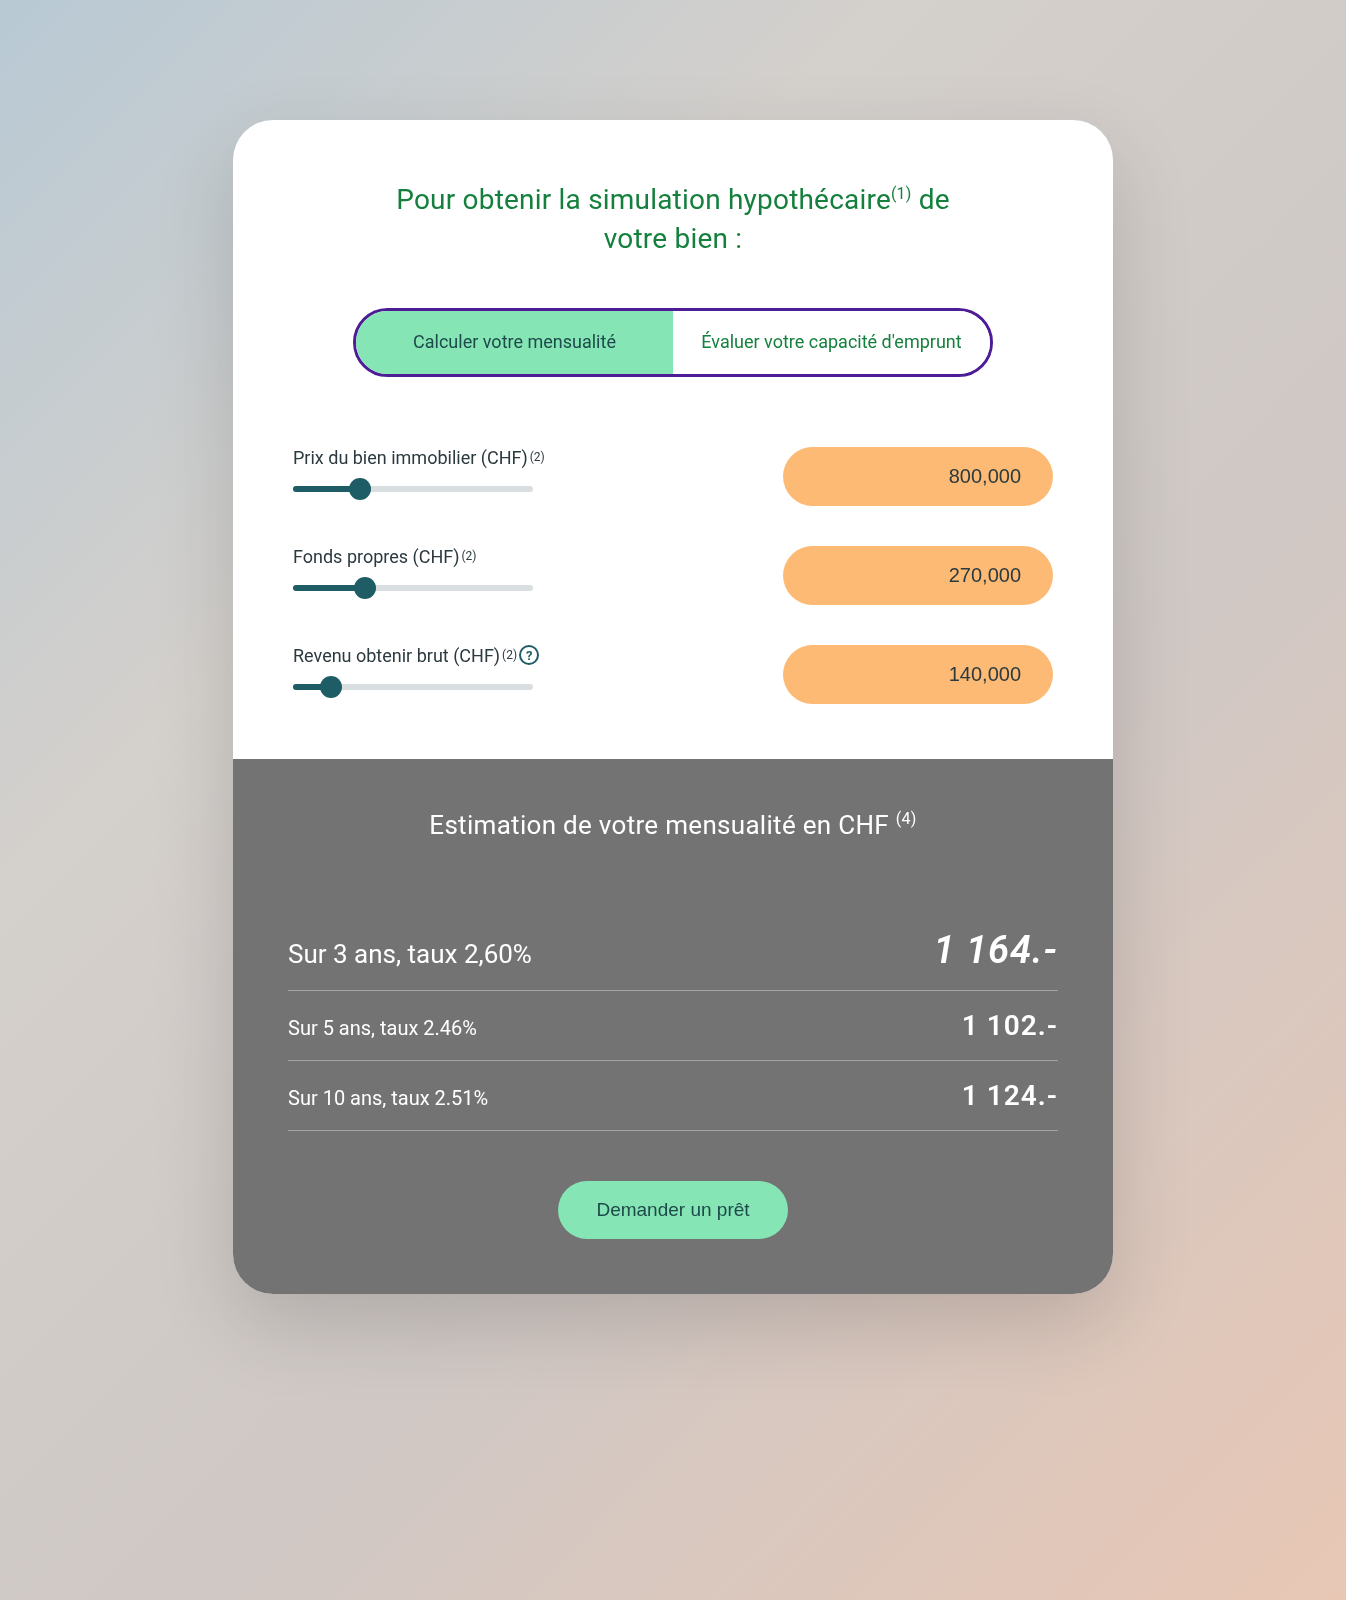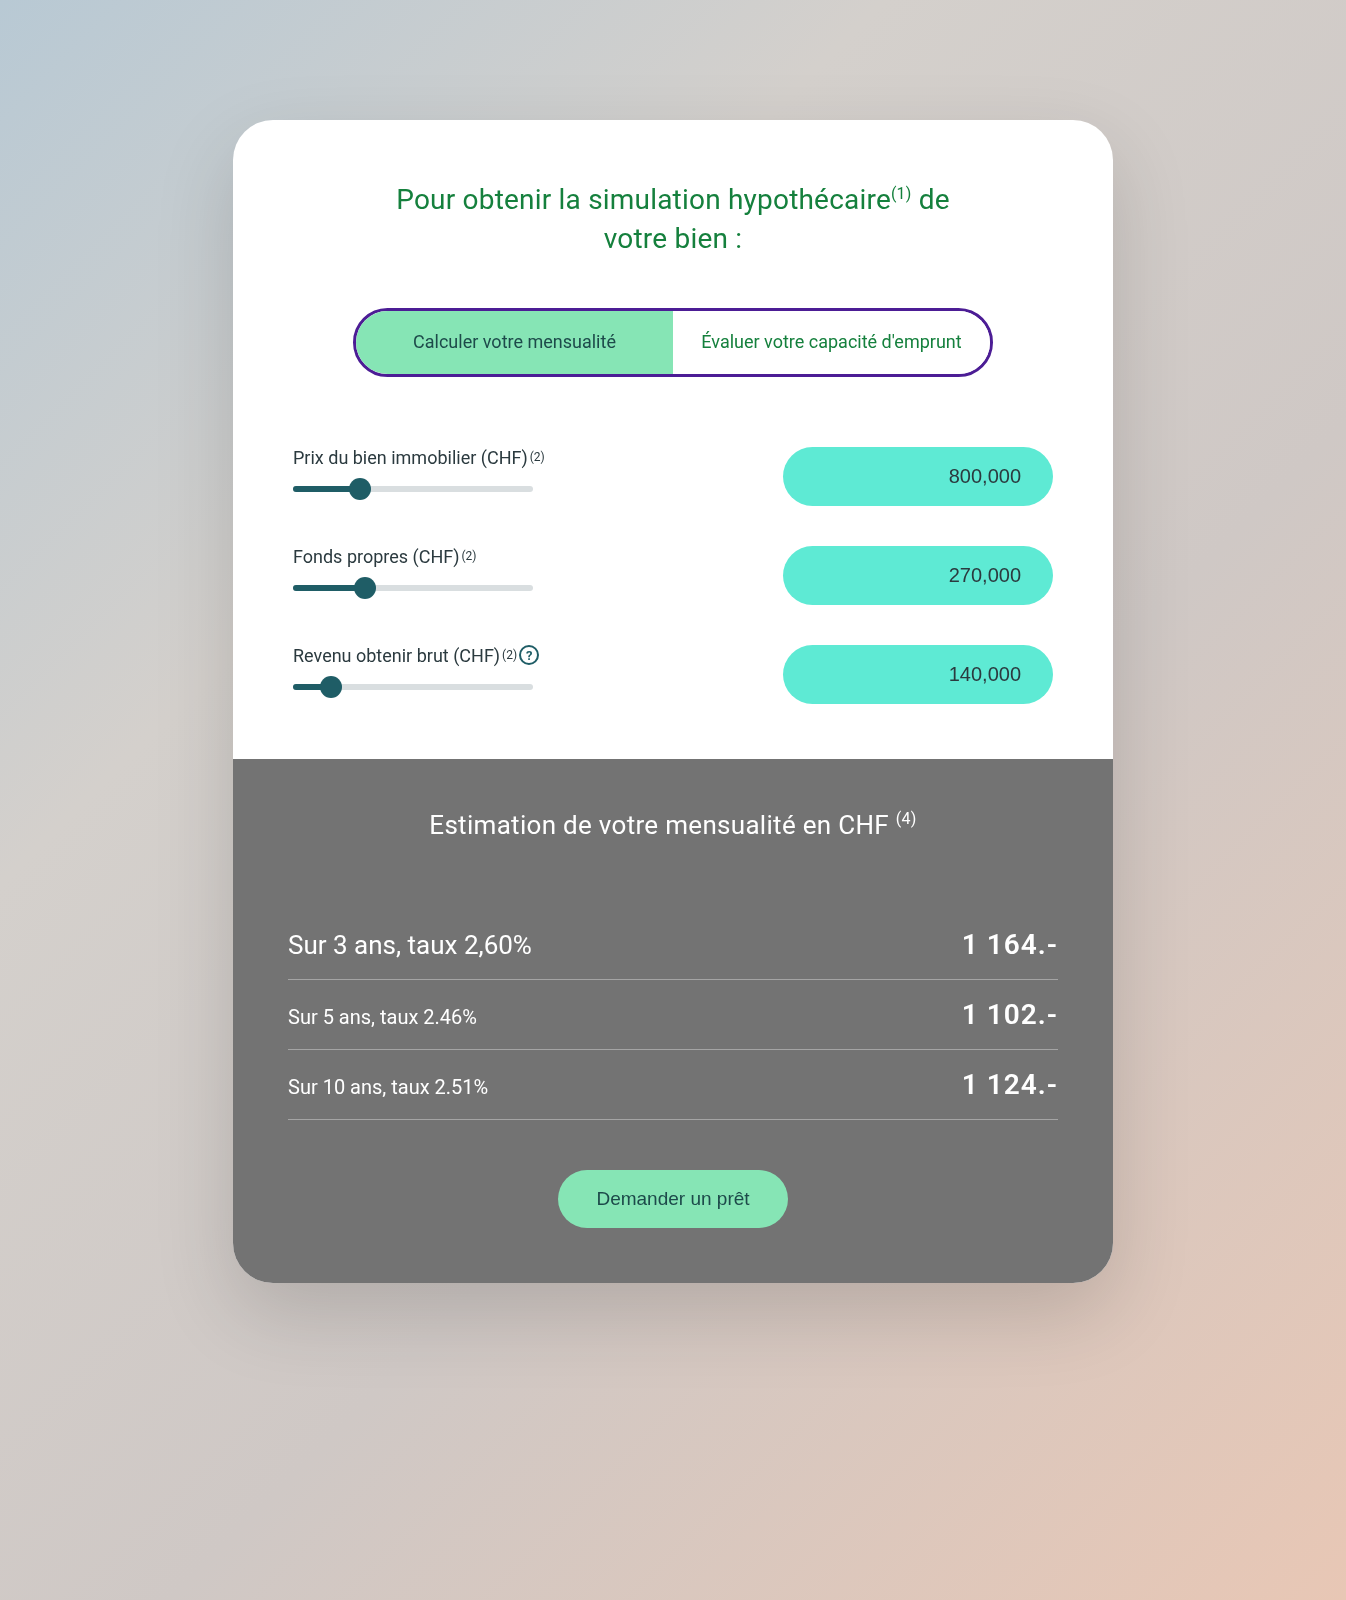--- a/index.html
+++ b/index.html
@@ -122,21 +122,21 @@
       top: 50%;
       transform: translate(-50%, -50%);
       width: 22px;
       height: 22px;
       background: #1f5d66;
       border-radius: 50%;
       cursor: grab;
     }
     .value-box {
       width: 270px;
-      background: #5eead4;
+      background: #fdba74;
       border-radius: 40px;
       padding: 18px 32px;
       text-align: right;
       font-size: 20px;
       color: #2b3a3f;
       border: none;
       outline: none;
     }
     .results {
       background: #737373;
@@ -159,23 +159,24 @@
       align-items: baseline;
       padding: 18px 0;
       border-bottom: 1px solid rgba(255,255,255,0.35);
       gap: 48px;
     }
     .result-row.primary .term {
       font-size: 26px;
       font-weight: 400;
     }
     .result-row.primary .amount {
-      font-size: 28px;
+      font-size: 38px;
       font-weight: 600;
       letter-spacing: 1px;
+      font-style: italic;
     }
     .result-row .term {
       font-size: 20px;
     }
     .result-row .amount {
       font-size: 28px;
       font-weight: 600;
       letter-spacing: 1px;
     }
     .cta {

